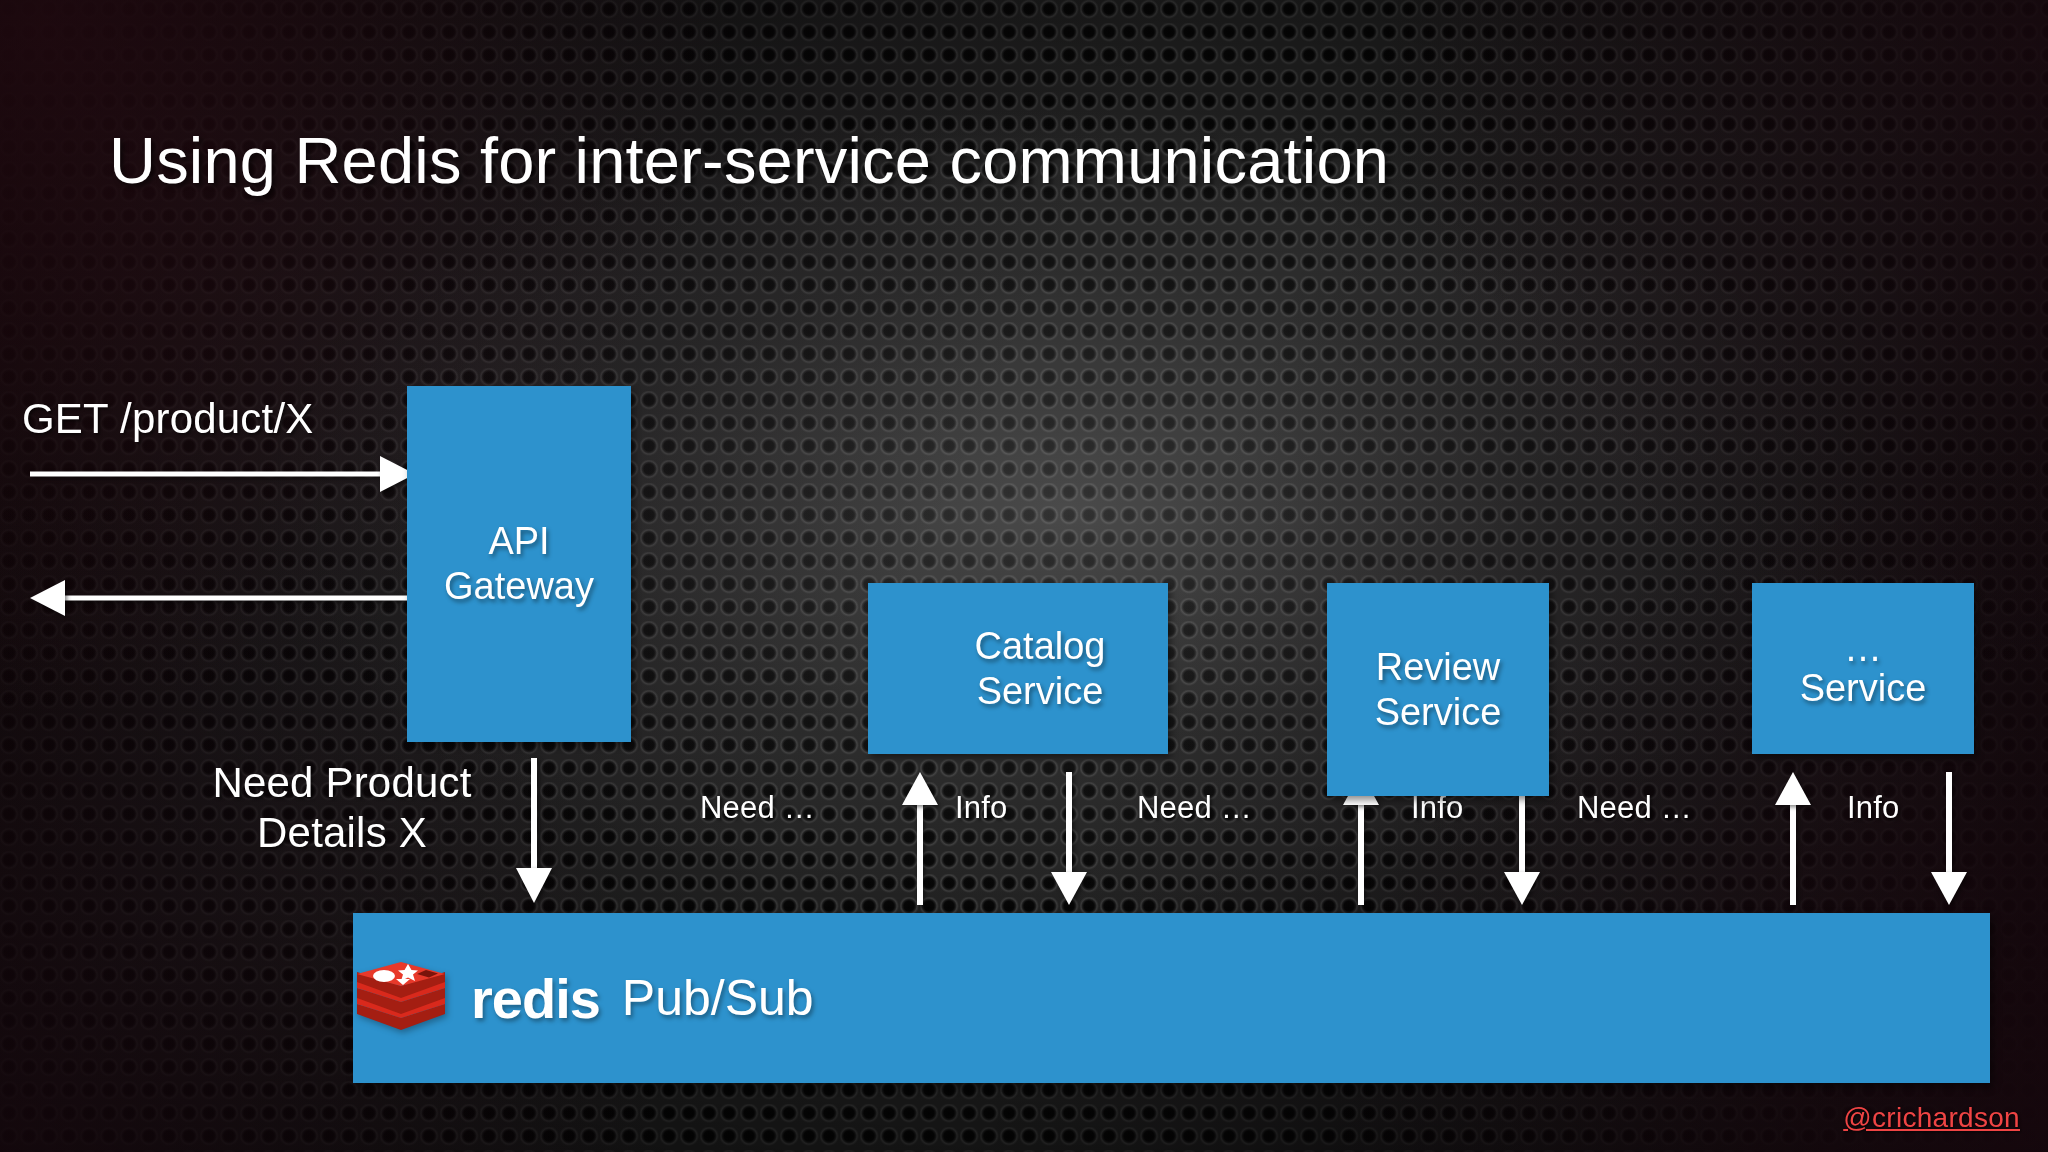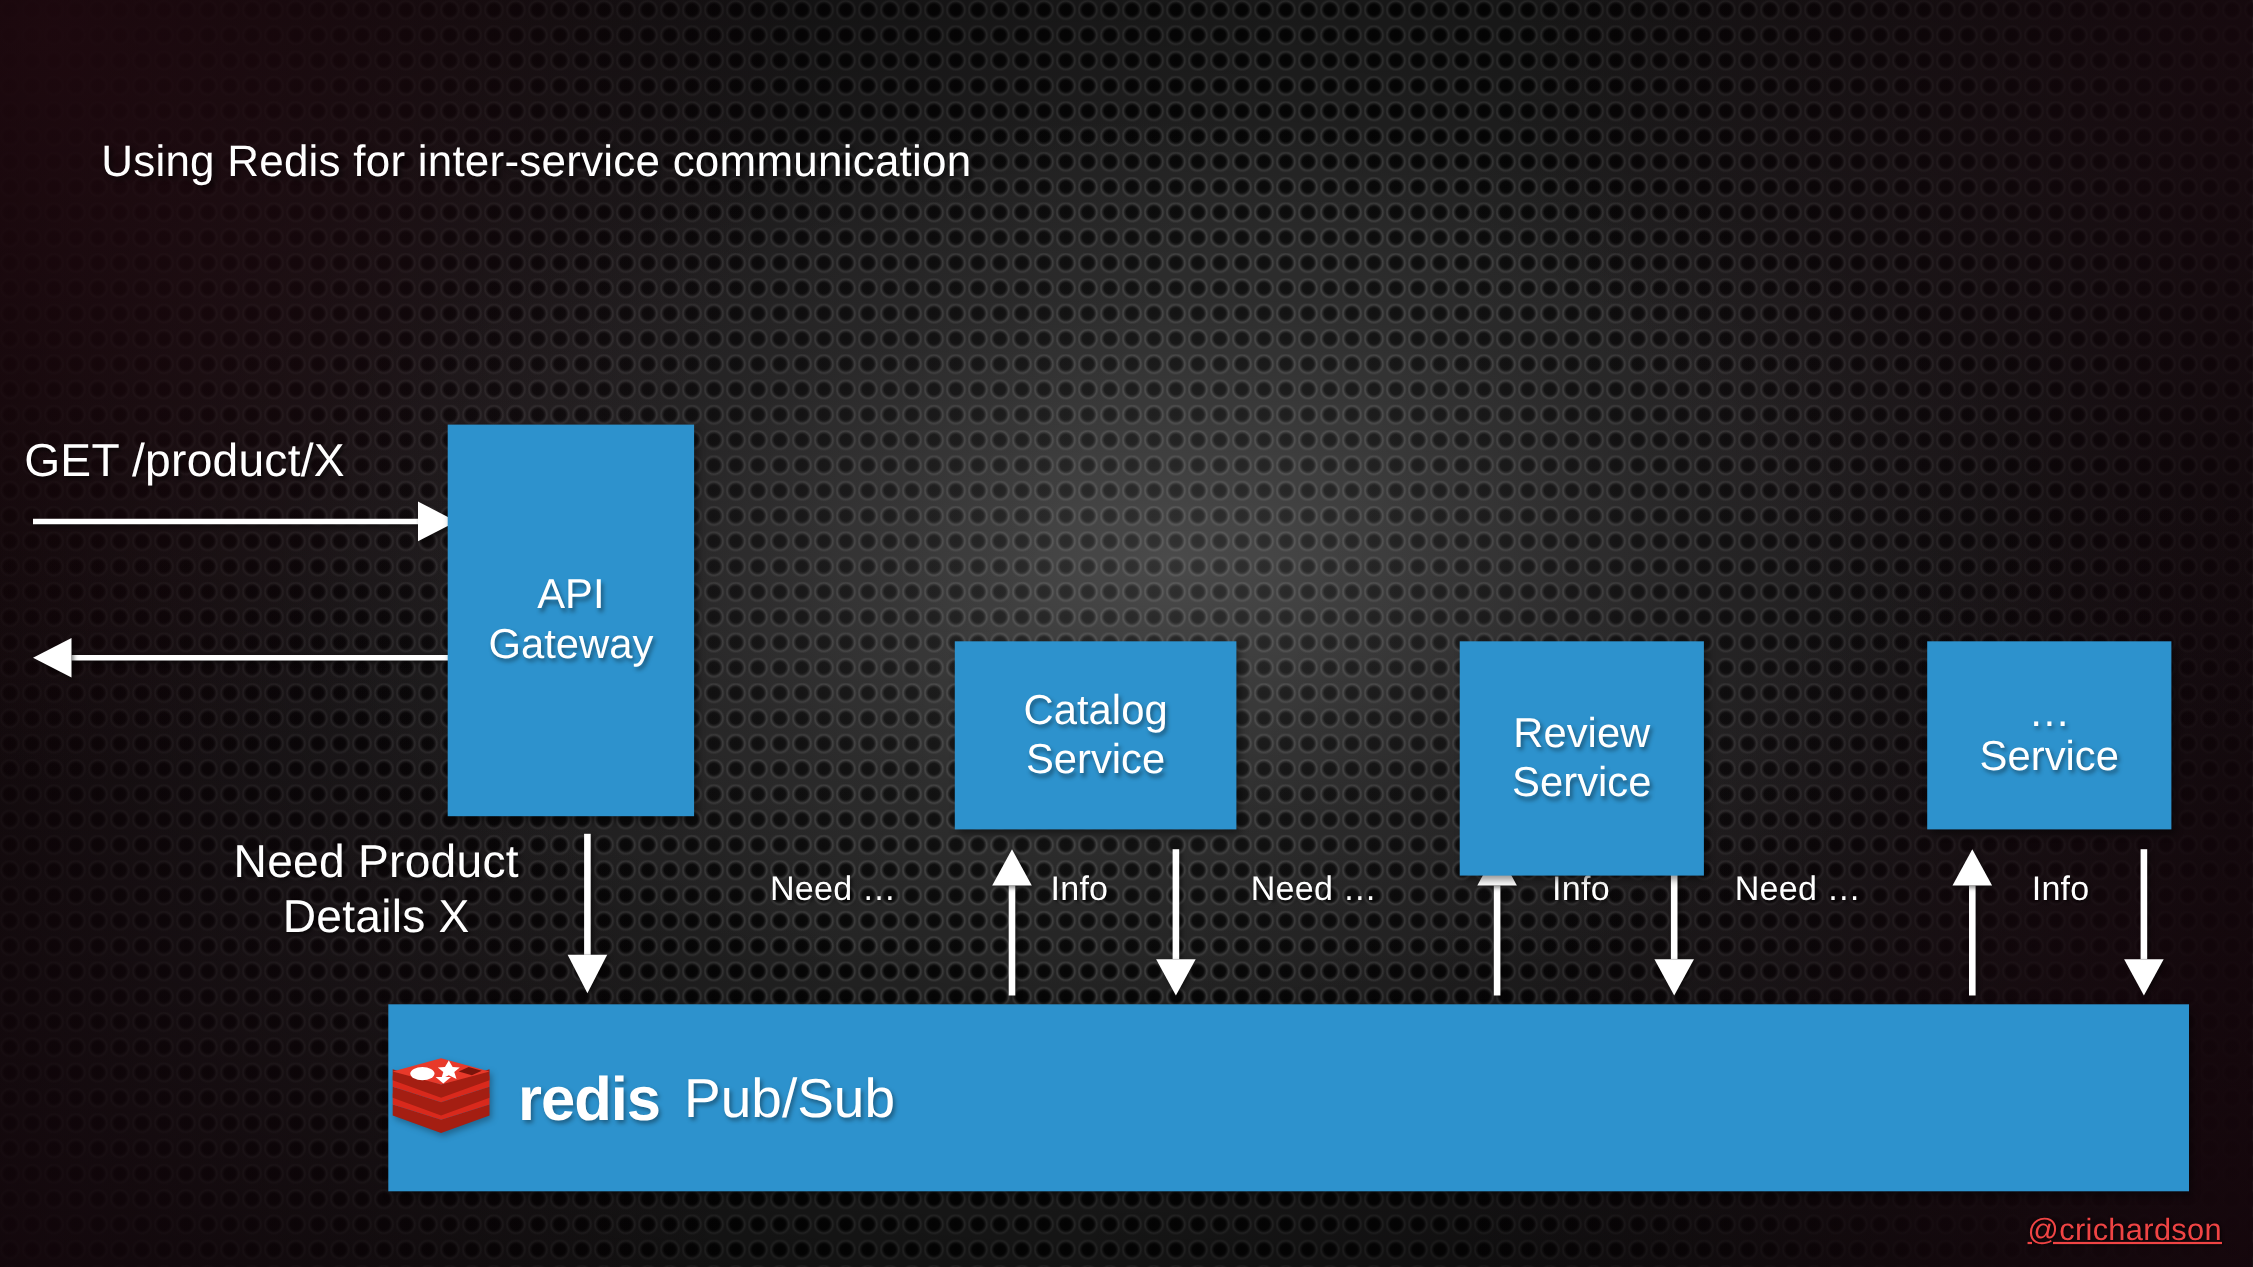--- a/index.html
+++ b/index.html
@@ -52,22 +52,22 @@
   
   .txt{
     position:absolute;
     color:#fff;
     font-weight:400;
     white-space:pre;
     text-shadow:2px 2px 3px rgba(0,0,0,0.55);
     letter-spacing:0.2px;
   }
   #title{
-    left:92px; top:125px;
-    font-size:40px;
+    left:109px; top:125px;
+    font-size:65px;
     line-height:1.1;
     text-shadow:3px 3px 5px rgba(0,0,0,0.6);
   }
   
   .box{
     position:absolute;
     background-color:#2d92cd;
     box-shadow:3px 4px 7px rgba(0,0,0,0.45);
     display:flex;
     align-items:center;
@@ -75,21 +75,21 @@
     text-align:center;
   }
   .box .label{
     color:#fff;
     font-size:38px;
     line-height:1.18;
     text-shadow:2px 3px 4px rgba(0,0,0,0.42);
     white-space:pre-line;
   }
   #box-api{ left:407px; top:386px; width:224px; height:356px; }
-  #box-catalog{ left:868px; top:583px; width:256px; height:171px; }
+  #box-catalog{ left:868px; top:583px; width:256px; height:171px;padding-left:44px; }
   #box-review{ left:1327px; top:583px; width:222px; height:213px; }
   #box-other{ left:1752px; top:583px; width:222px; height:171px; }
   #box-other .label{ line-height:1.05; }
 
   
   #redis-bar{
     position:absolute;
     left:353px; top:913px; width:1637px; height:170px;
     background-color:#2d92cd;
     box-shadow:3px 4px 8px rgba(0,0,0,0.45);

